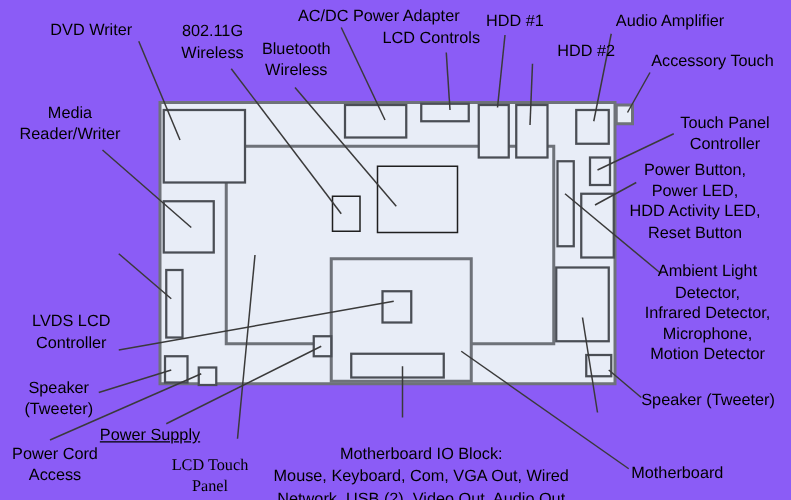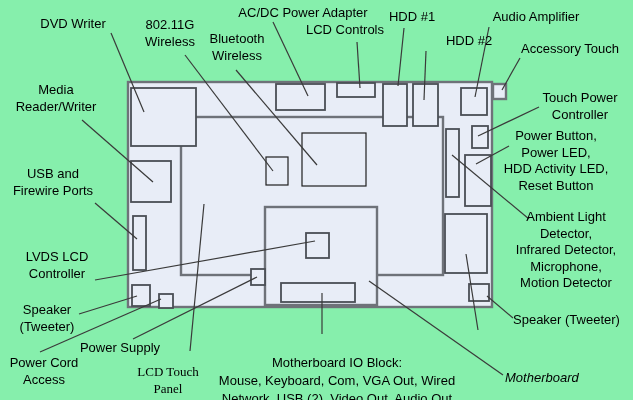--- a/index.html
+++ b/index.html
@@ -1,19 +1,19 @@
 <!DOCTYPE html>
 <html><head>
 <meta charset="utf-8">
 <style>
   html,body{margin:0;padding:0;background:#fff;}
   #stage{
     position:relative;
     width:633px;height:400px;
-    background:#86efac;
+    background:#8b5cf6;
     font-family:"Liberation Sans", sans-serif;
     overflow:hidden;
   }
   #diagram-svg{position:absolute;left:0;top:0;}
   .struct{fill:var(--board_fill);stroke:var(--board_border);stroke-width:2.4;}
   .comp{fill:var(--board_fill);stroke:var(--component_border);stroke-width:1.8;}
   .module{fill:var(--board_fill);stroke:var(--module_border);stroke-width:1.2;}
   .leader{stroke:var(--leader_line);stroke-width:1.2;fill:none;}
   .label{
     position:absolute;
@@ -88,37 +88,35 @@
   <div class="label c" style="left:205px;top:31px;width:64px;">Bluetooth
 Wireless</div>
   <div class="label c" style="left:232px;top:5px;width:142px;">AC/DC Power Adapter</div>
   <div class="label c" style="left:300px;top:22px;width:90px;">LCD Controls</div>
   <div class="label c" style="left:385px;top:9px;width:54px;">HDD #1</div>
   <div class="label c" style="left:414px;top:33px;width:54px;margin-left:28px;">HDD #2</div>
   <div class="label c" style="left:487px;top:9px;width:98px;">Audio Amplifier</div>
   <div class="label c" style="left:517px;top:41px;width:106px;">Accessory Touch</div>
   <div class="label c" style="left:10px;top:82px;width:92px;">Media
 Reader/Writer</div>
-  <div class="label c" style="left:8px;top:166px;width:90px;">USB and
-Firewire Ports</div>
   <div class="label c" style="left:22px;top:249px;width:70px;">LVDS LCD
 Controller</div>
   <div class="label c" style="left:8px;top:302px;width:78px;">Speaker
 (Tweeter)</div>
   <div class="label c" style="left:8px;top:355px;width:72px;">Power Cord
 Access</div>
-  <div class="label c" style="left:75px;top:340px;width:90px;">Power Supply</div>
+  <div class="label c" style="left:75px;top:340px;width:90px;text-decoration:underline;">Power Supply</div>
   <div class="label c" style="left:131px;top:364px;width:74px;font-family:Liberation Serif, serif;">LCD Touch
 Panel</div>
   <div class="label c" style="left:205px;top:354px;width:264px;line-height:18px;">Motherboard IO Block:
 Mouse, Keyboard, Com, VGA Out, Wired
 Network, USB (2), Video Out, Audio Out</div>
-  <div class="label l" style="left:505px;top:370px;width:100px;font-style:italic;">Motherboard</div>
+  <div class="label l" style="left:505px;top:370px;width:100px;">Motherboard</div>
   <div class="label l" style="left:513px;top:312px;width:120px;">Speaker (Tweeter)</div>
-  <div class="label c" style="left:530px;top:90px;width:100px;">Touch Power
+  <div class="label c" style="left:530px;top:90px;width:100px;">Touch Panel
 Controller</div>
   <div class="label c" style="left:496px;top:128px;width:120px;">Power Button,
 Power LED,
 HDD Activity LED,
 Reset Button</div>
   <div class="label c" style="left:502px;top:209px;width:128px;">Ambient Light
 Detector,
 Infrared Detector,
 Microphone,
 Motion Detector</div>

